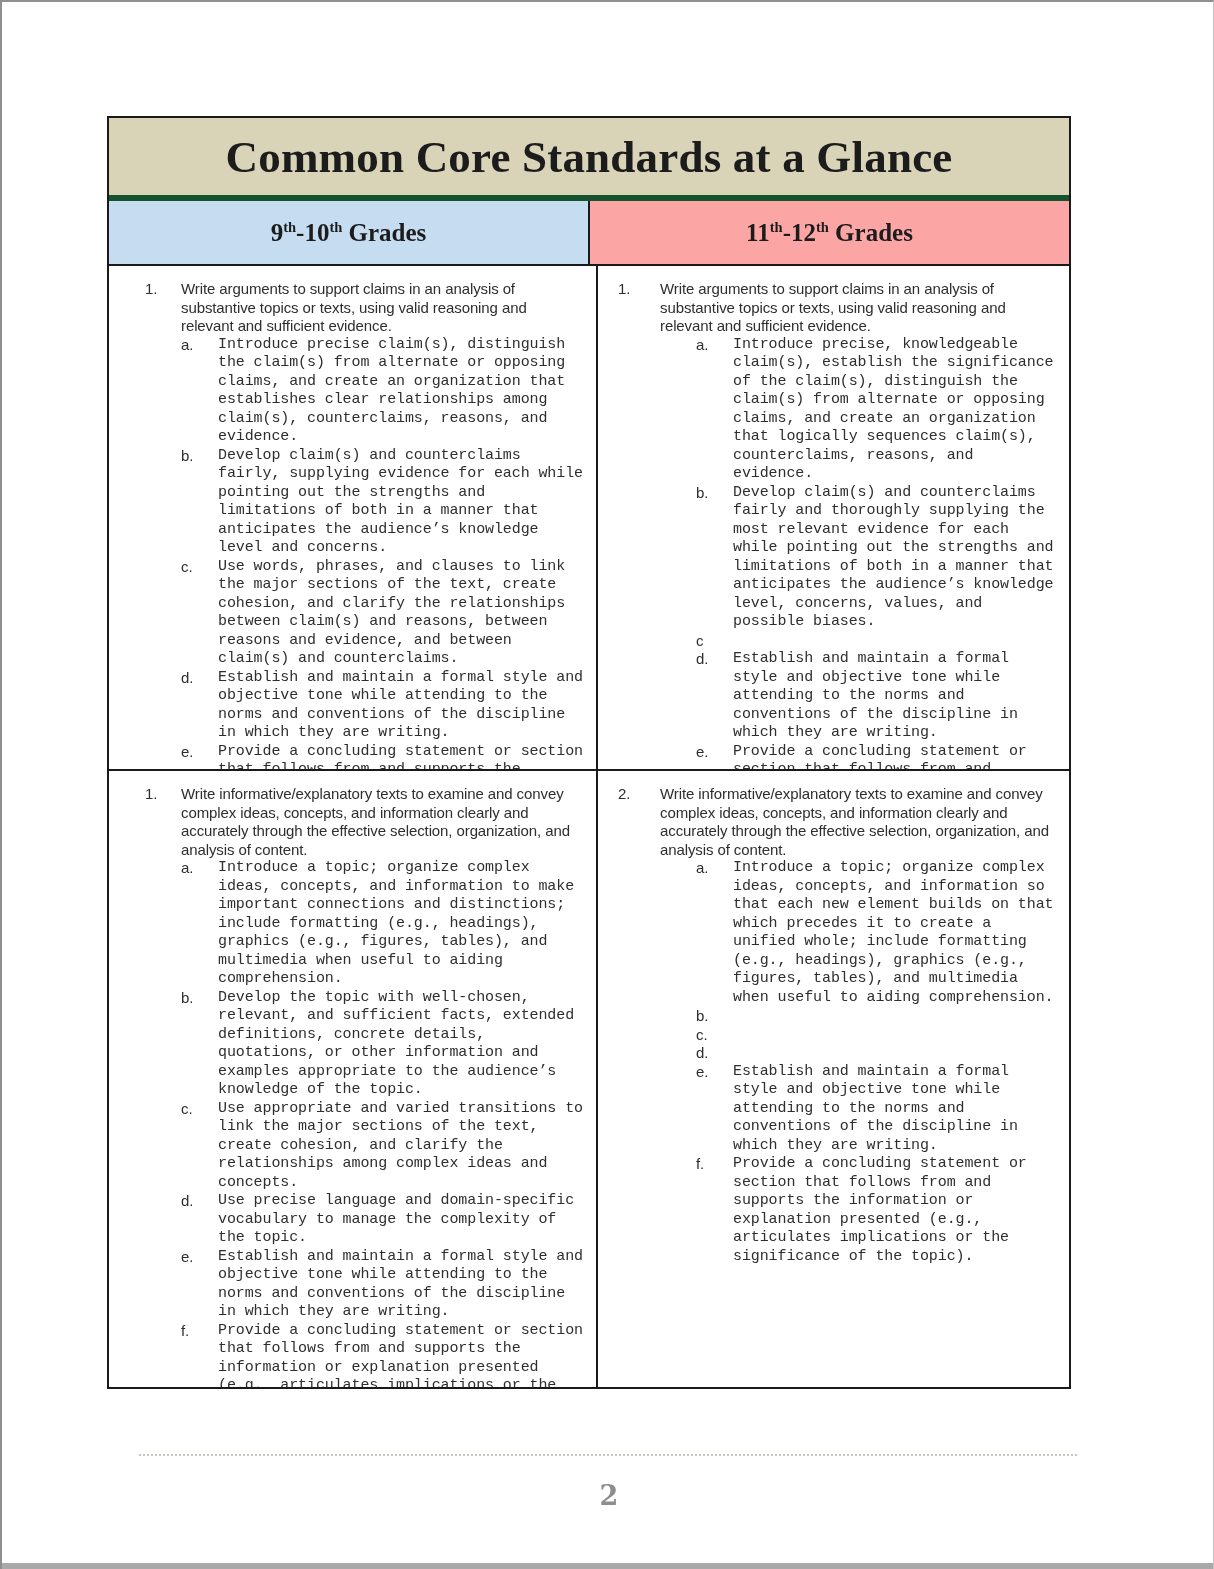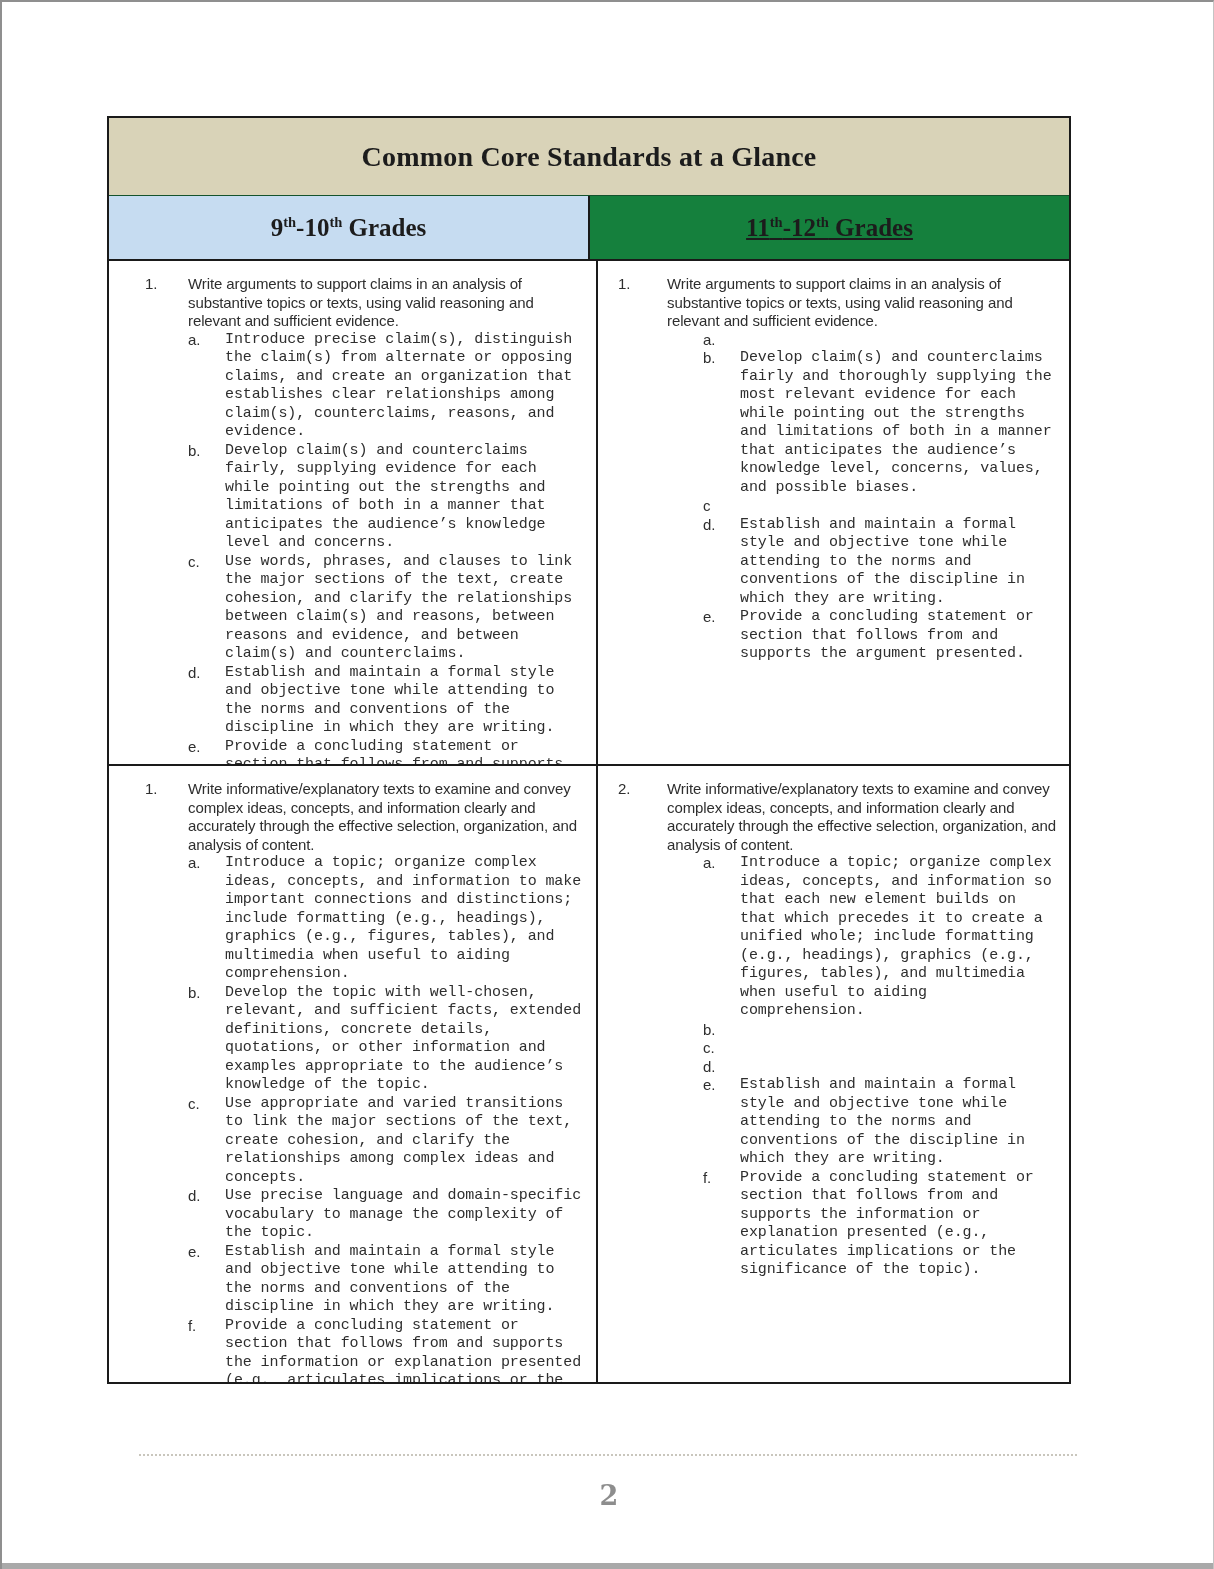--- a/index.html
+++ b/index.html
@@ -25,53 +25,53 @@
   
   .standards-table {
     position:absolute; left:105px; top:114px; width:964px;
     border:2px solid #1a1a1a;
     box-sizing:border-box;
     background:#ffffff;
   }
   .title-row {
     height:77px;
     background:#d9d3b8;
-    border-bottom:1px solid #14532d;
+    border-bottom:6px solid #14532d;
     display:flex; align-items:center; justify-content:center;
     font-family:"Liberation Serif", serif;
-    font-weight:bold; font-size:28px; color:#1c1c1c;
+    font-weight:bold; font-size:45px; color:#1c1c1c;
     letter-spacing:0.2px;
   }
   .header-row { display:flex; height:63px; border-bottom:2px solid #1a1a1a; }
   .header-cell {
     flex:1; display:flex; align-items:center; justify-content:center;
     font-family:"Liberation Serif", serif;
     font-weight:bold; font-size:25px; color:#1c1c1c;
   }
   .header-cell.hleft { background:#c6dcf1; border-right:2px solid #1a1a1a; }
-  .header-cell.hright { background:#15803d;text-decoration:underline; }
+  .header-cell.hright { background:#fca5a5; }
   .header-cell sup { font-size:58%; vertical-align:super; line-height:0; }
 
   .content-row { display:flex; }
   .content-row.r1 { height:503px; border-bottom:2px solid #1a1a1a; }
   .content-row.r2 { height:616px; }
   .content-cell {
     flex:1; box-sizing:border-box;
     padding:14px 13px 0 36px;
     overflow:hidden;
     font-size:15px; line-height:18.5px; color:#2e2e2e;
     letter-spacing:-0.1px;
   }
   .content-cell.cleft { border-right:2px solid #1a1a1a; }
   .content-cell.cright { padding-left:20px; }
 
   .item { display:flex; }
   .item-num { width:36px; flex:none; }
   .cright .item-num { width:42px; }
-  .item-body { flex:1; min-width:0;margin-left:7px; }
+  .item-body { flex:1; min-width:0; }
   .item-intro { margin-bottom:0; }
   .sub { display:flex; }
   .cright .sub { margin-left:36px; }
   .sub-letter { width:37px; flex:none; }
   .sub-text { flex:1; min-width:0;font-family:Liberation Mono, monospace; }
 
   
   .dotted-rule {
     position:absolute; left:137px; top:1452px; width:938px; height:0;
     border-top:2px dotted #c9c6bd;
@@ -132,20 +132,21 @@
           </div>
         </div>
       </div>
       <div class="content-cell cright">
         <div class="item">
           <div class="item-num">1.</div>
           <div class="item-body">
             <div class="item-intro">Write arguments to support claims in an analysis of substantive topics or texts, using valid reasoning and relevant and sufficient evidence.</div>
             <div class="sub">
                 <div class="sub-letter">a.</div>
+                <div class="sub-text">Introduce precise, knowledgeable claim(s), establish the significance of the claim(s), distinguish the claim(s) from alternate or opposing claims, and create an organization that logically sequences claim(s), counterclaims, reasons, and evidence.</div>
               </div>
             <div class="sub">
                 <div class="sub-letter">b.</div>
                 <div class="sub-text">Develop claim(s) and counterclaims fairly and thoroughly supplying the most relevant evidence for each while pointing out the strengths and limitations of both in a manner that anticipates the audience’s knowledge level, concerns, values, and possible biases.</div>
               </div>
             <div class="sub">
                 <div class="sub-letter">c</div>
               </div>
             <div class="sub">
                 <div class="sub-letter">d.</div>

